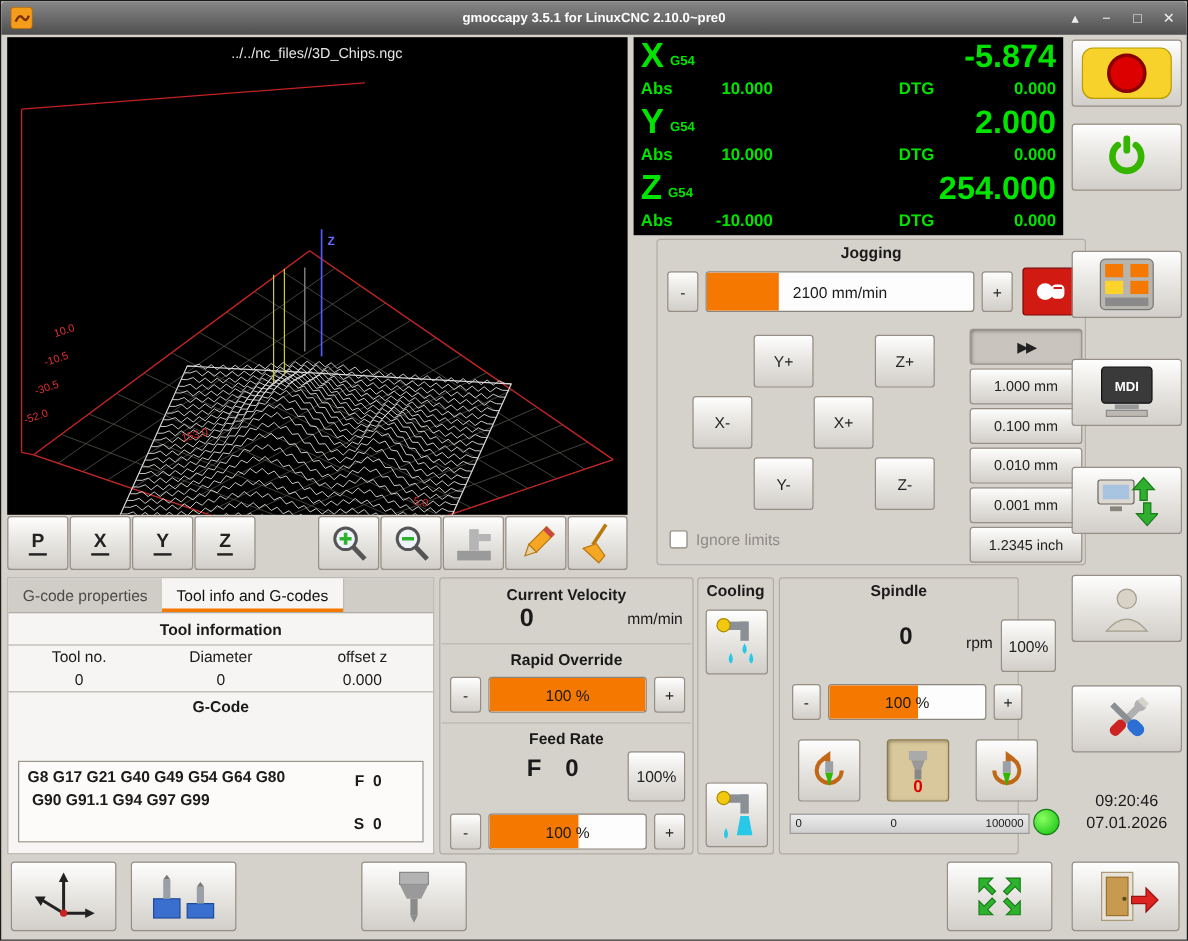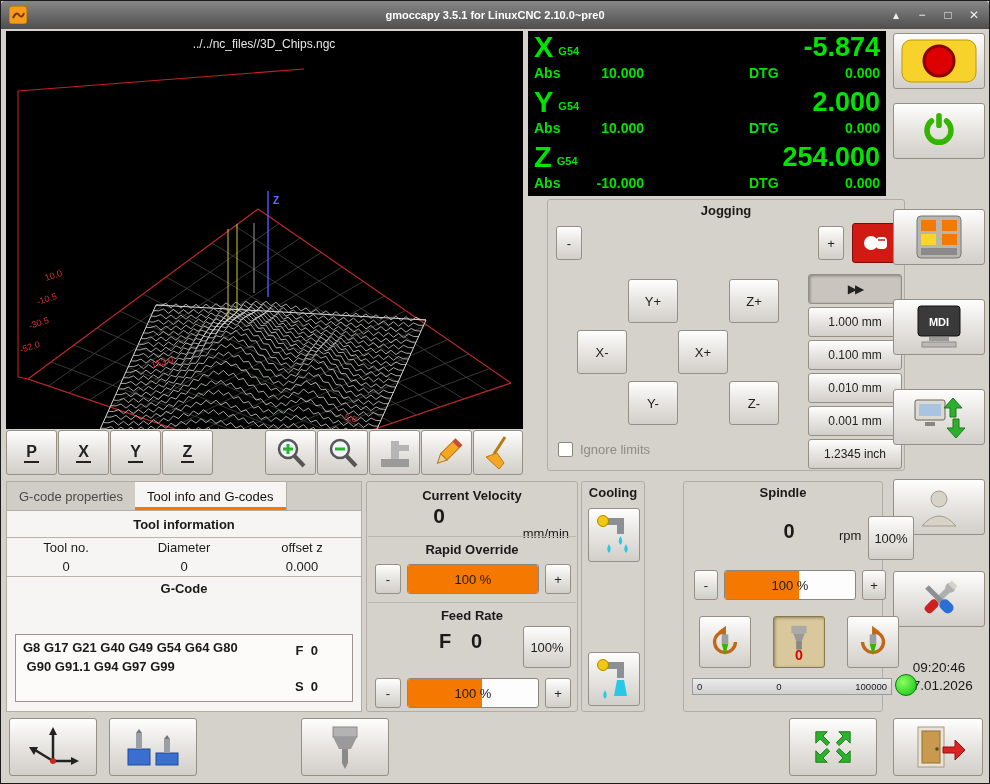--- a/index.html
+++ b/index.html
@@ -246,20 +246,24 @@
         <span class="dro-sp"></span>
         <span class="dro-dtg-label">DTG</span>
         <span class="dro-dtg-val">0.000</span>
       </div>
     </div>
   </div>
 
   <div class="frame" style="left:546px;top:198px;width:358px;height:272px">
     <div class="frame-title">Jogging</div>
     <div class="btn abs" style="left:8px;top:26px;width:26px;height:34px">-</div>
+    <div class="slider" style="left:40px;top:26px;width:224px;height:34px">
+      <div class="fill" style="width:27%"></div>
+      <div class="sl-text">2100 mm/min</div>
+    </div>
     <div class="btn abs" style="left:270px;top:26px;width:26px;height:34px">+</div>
     <div class="btn abs" style="left:304px;top:23px;width:46px;height:40px;background:#d11a12;border-color:#7a0b08">
       <svg width="30" height="26">
           <circle cx="11" cy="13" r="7" fill="#fff"></circle>
           <rect x="16" y="7" width="11" height="12" rx="4" fill="#fff"></rect>
           <line x1="18" y1="10" x2="25" y2="10" stroke="#d11a12" stroke-width="1.5"></line>
         </svg>
     </div>
 
     <div class="btn abs jogbtn" style="left:80px;top:79px">Y+</div>
@@ -369,21 +373,21 @@
       <div class="gline">G8 G17 G21 G40 G49 G54 G64 G80</div>
       <div class="gline"> G90 G91.1 G94 G97 G99</div>
       <div class="gfs" style="top:8px">F  0</div>
       <div class="gfs" style="top:44px">S  0</div>
     </div>
   </div>
 
   <div class="frame" style="left:365px;top:480px;width:212px;height:231px">
     <div class="ttl abs" style="left:0;right:0;top:6px">Current Velocity</div>
     <div class="abs" style="left:0;right:66px;top:22px;text-align:center;font-size:21px;font-weight:bold">0</div>
-    <div class="abs" style="right:8px;top:44px">mm/min</div>
+    <div class="abs" style="right:8px;top:26px">mm/min</div>
     <div class="hsep" style="top:54px"></div>
     <div class="ttl abs" style="left:0;right:0;top:60px">Rapid Override</div>
     <div class="btn abs" style="left:8px;top:82px;width:26px;height:30px">-</div>
     <div class="slider" style="left:40px;top:82px;width:132px;height:30px">
       <div class="fill" style="width:100%"></div>
       <div class="sl-text">100 %</div>
     </div>
     <div class="btn abs" style="left:178px;top:82px;width:26px;height:30px">+</div>
     <div class="hsep" style="top:120px"></div>
     <div class="ttl abs" style="left:0;right:0;top:126px">Feed Rate</div>
@@ -414,21 +418,21 @@
       <svg width="38" height="46" viewBox="0 0 38 46">
           <rect x="8" y="6" width="20" height="7" fill="#8a9096"></rect>
           <rect x="22" y="6" width="7" height="16" fill="#8a9096"></rect>
           <circle cx="8" cy="9" r="5.5" fill="#f2c811" stroke="#a88a00"></circle>
           <path d="M22 24 h7 l3 16 h-13 z" fill="#28c8e8"></path>
           <path d="M10 34 q-3.5 6 0 9 q3.5 -3 0 -9" fill="#28c8e8"></path>
         </svg>
     </div>
   </div>
 
-  <div class="frame" style="left:682px;top:480px;width:200px;height:231px">
+  <div class="frame" style="left:648px;top:480px;width:200px;height:231px">
     <div class="frame-title">Spindle</div>
     <div class="abs" style="left:60px;top:38px;width:90px;text-align:center;font-size:20px;font-weight:bold">0</div>
     <div class="abs" style="left:155px;top:46px">rpm</div>
     <div class="btn abs" style="left:184px;top:34px;width:46px;height:44px">100%</div>
     <div class="btn abs" style="left:10px;top:88px;width:24px;height:30px">-</div>
     <div class="slider" style="left:40px;top:88px;width:132px;height:30px">
       <div class="fill" style="width:57%"></div>
       <div class="sl-text">100 %</div>
     </div>
     <div class="btn abs" style="left:178px;top:88px;width:24px;height:30px">+</div>

